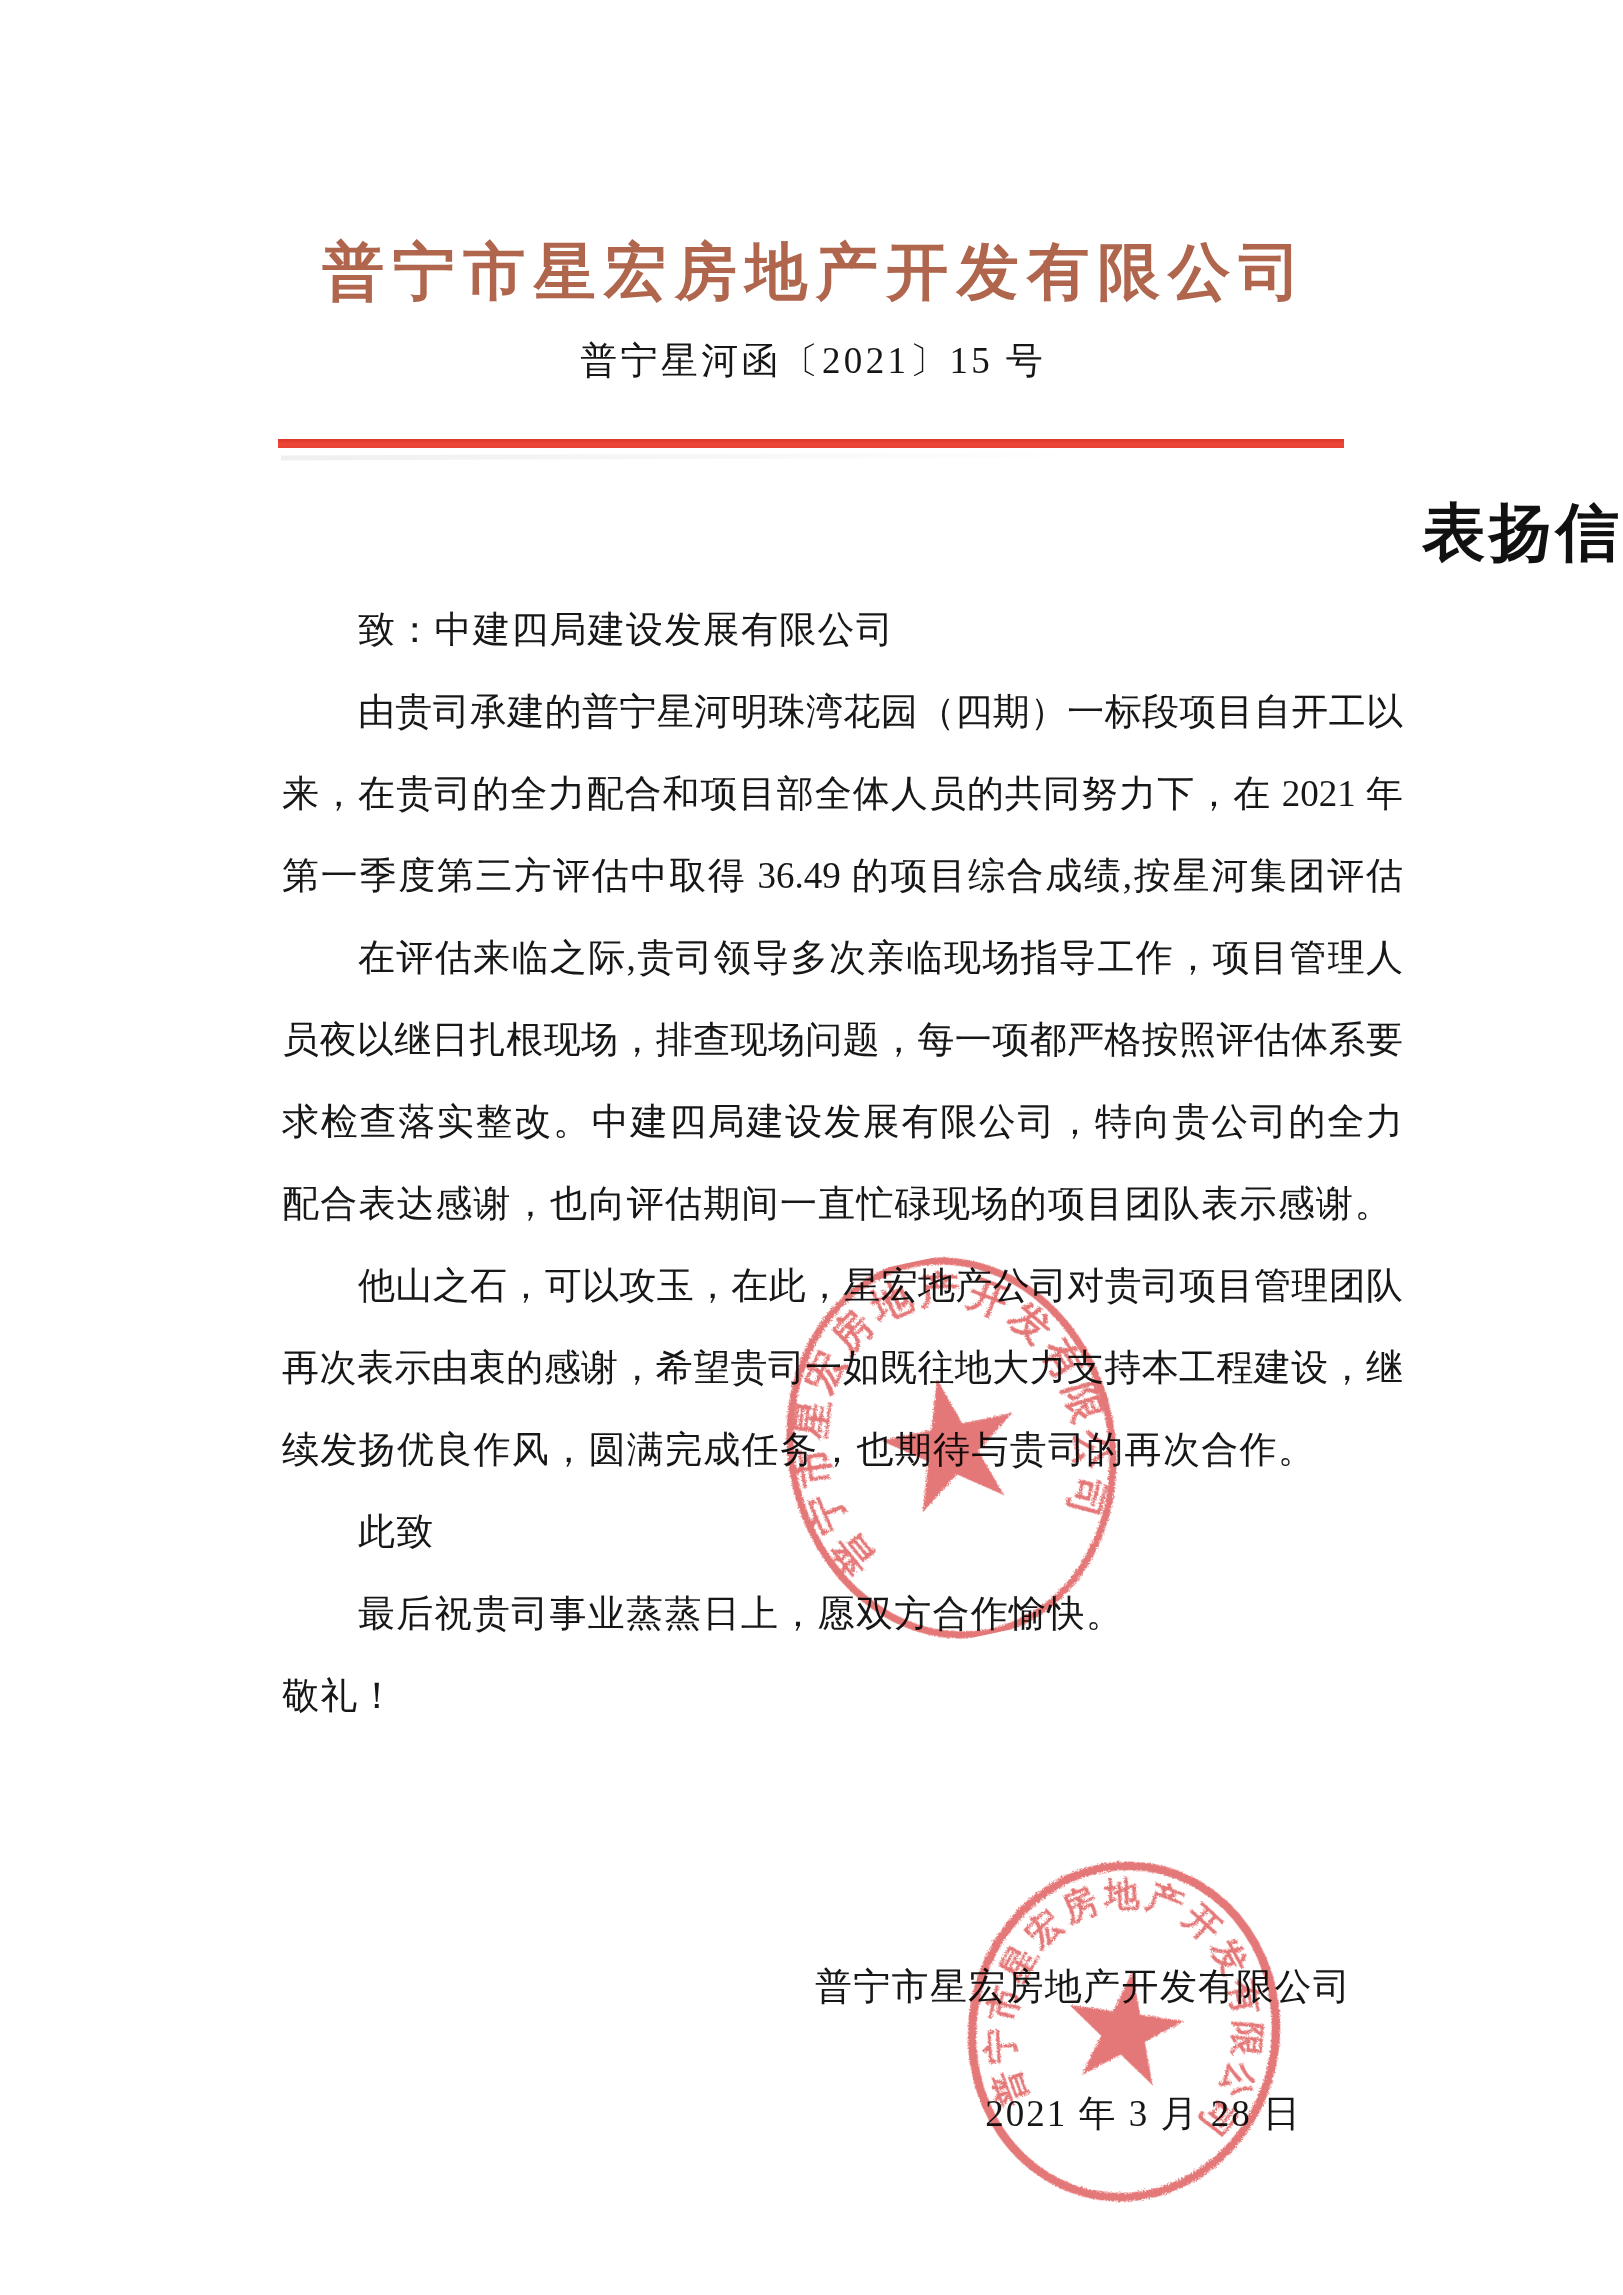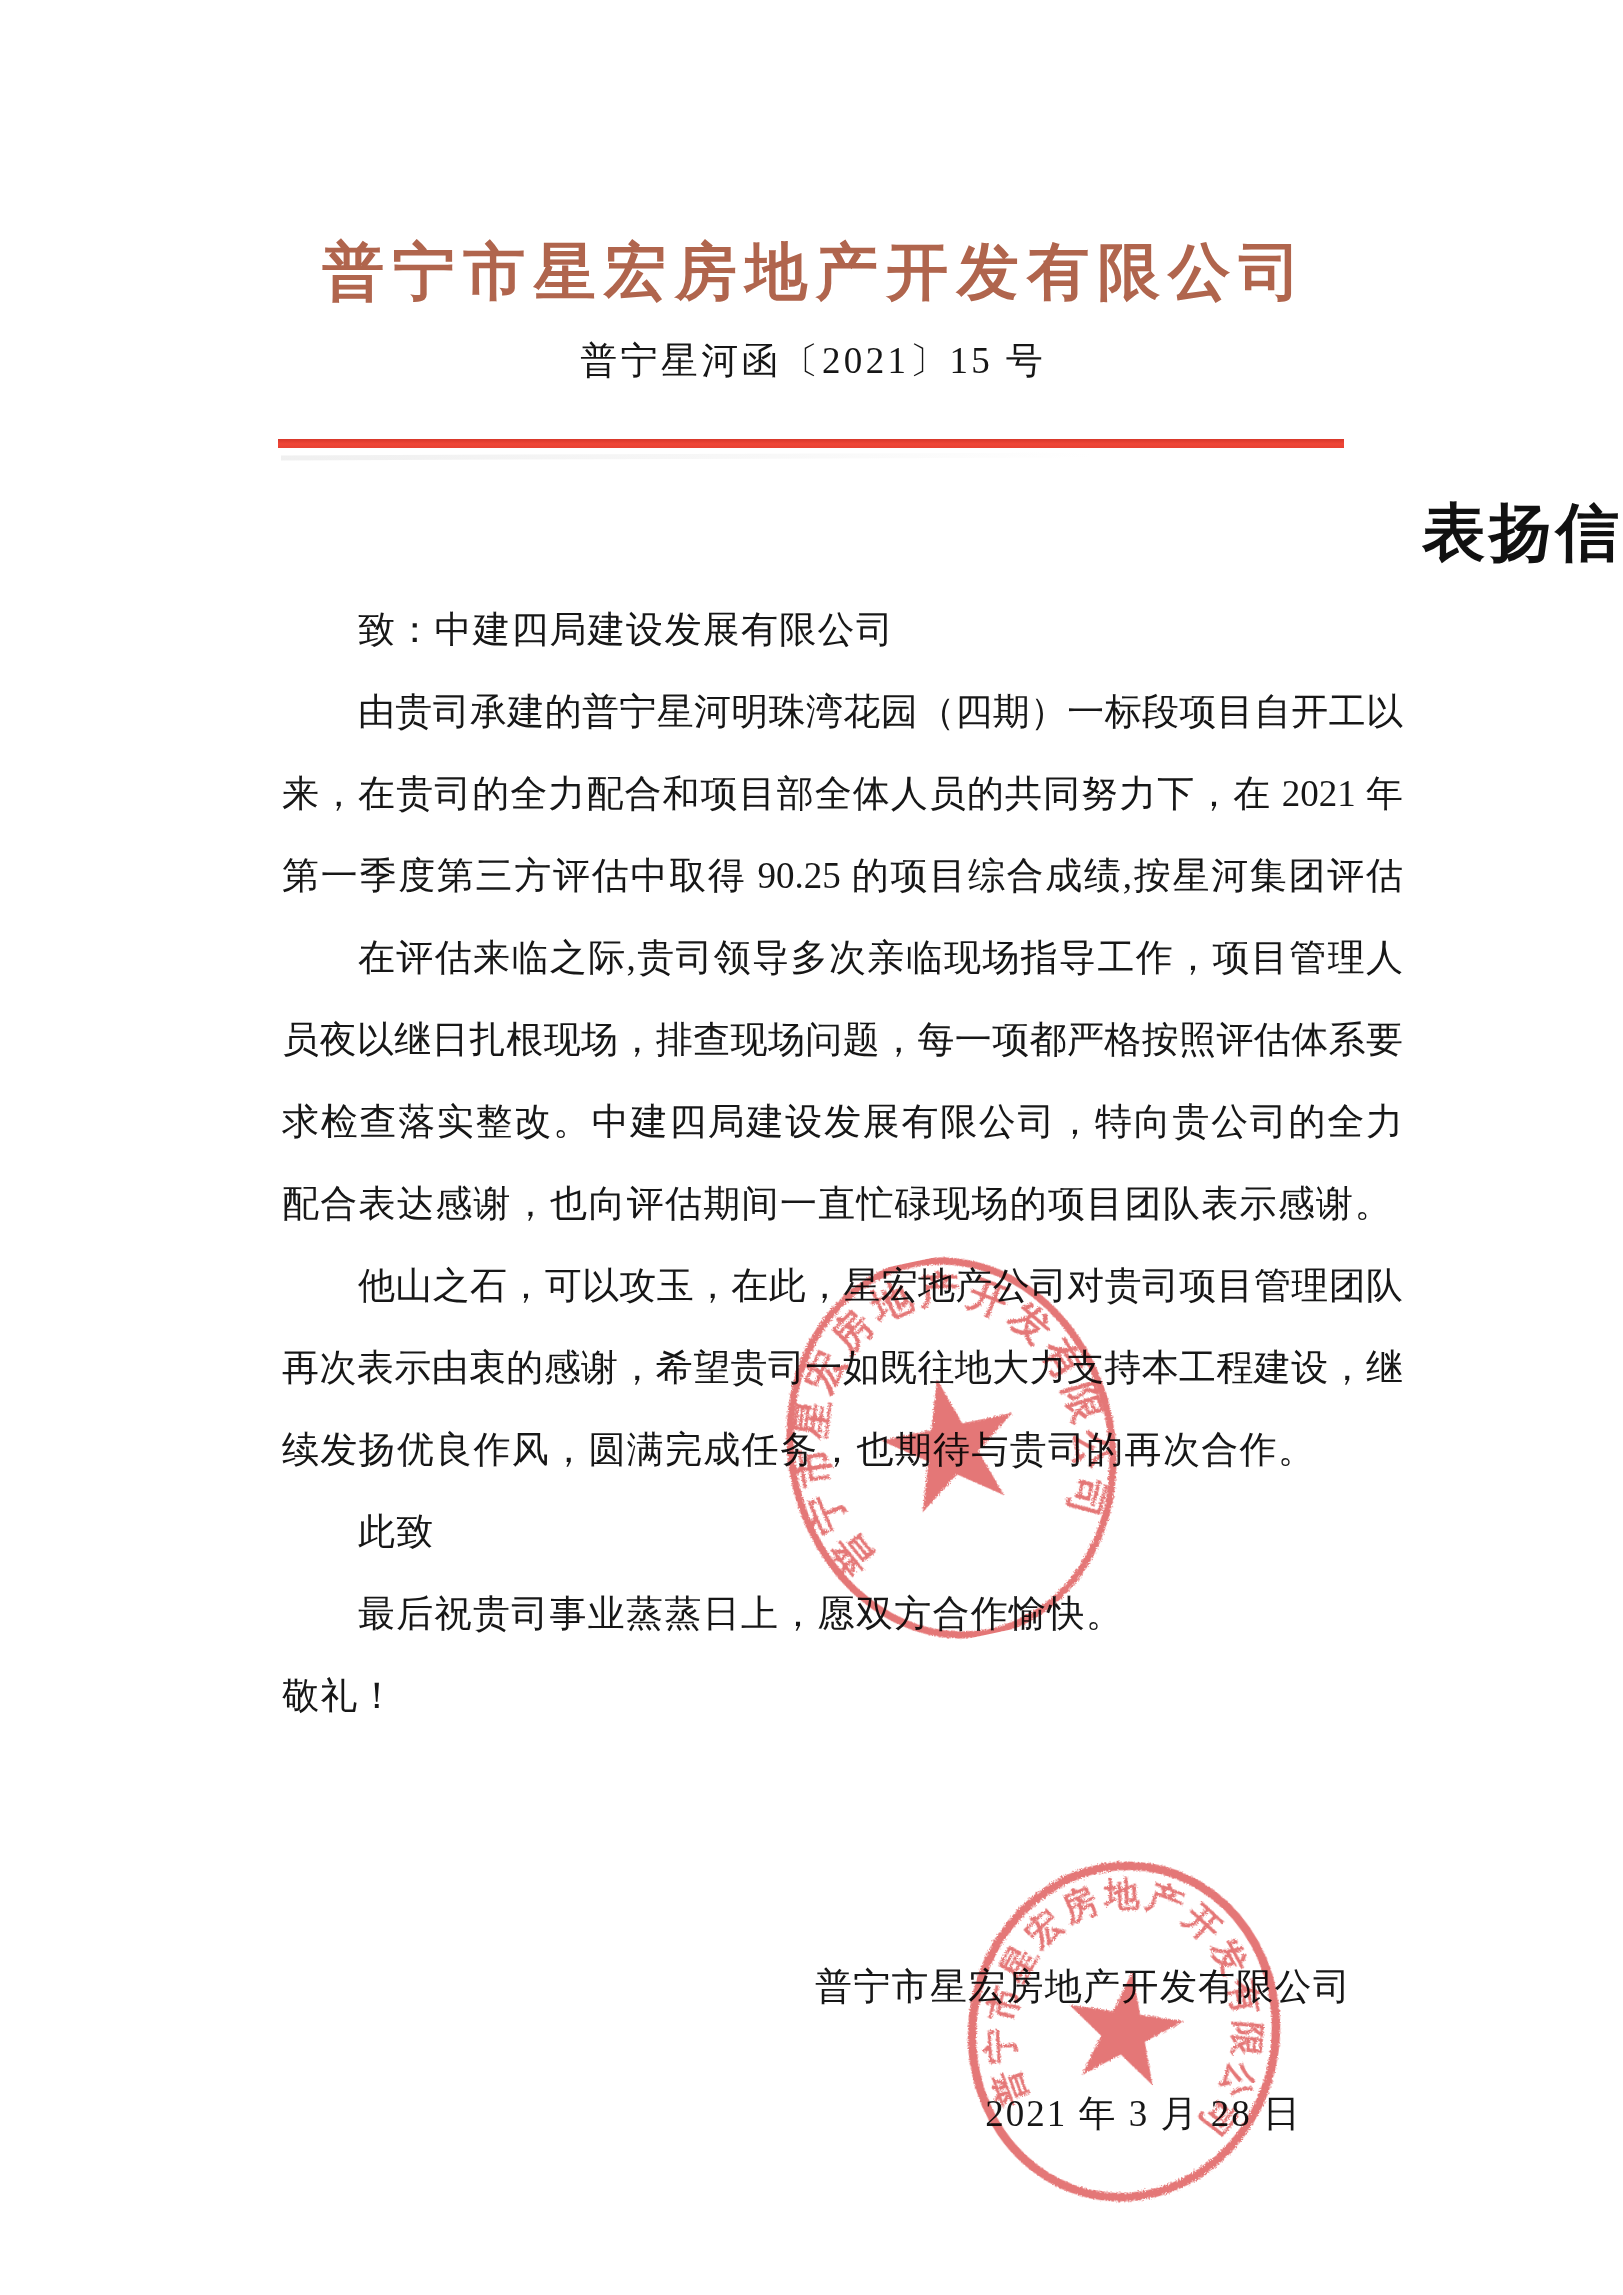--- a/index.html
+++ b/index.html
@@ -67,21 +67,21 @@
 <div class="abs title">普宁市星宏房地产开发有限公司</div>
 <div class="abs docnum">普宁星河函〔2021〕15 号</div>
 <div class="abs divider"></div>
 <div class="abs smudge"></div>
 <div class="abs heading">表扬信</div>
 
 <div class="abs body-block" id="letter-body">
     <div class="line indent">致：中建四局建设发展有限公司</div>
     <div class="line indent justify">由贵司承建的普宁星河明珠湾花园（四期）一标段项目自开工以</div>
     <div class="line justify">来，在贵司的全力配合和项目部全体人员的共同努力下，在 2021 年</div>
-    <div class="line justify">第一季度第三方评估中取得 90.25 的项目综合成绩,按星河集团评估</div>
+    <div class="line justify">第一季度第三方评估中取得 36.49 的项目综合成绩,按星河集团评估</div>
     <div class="line indent justify">在评估来临之际,贵司领导多次亲临现场指导工作，项目管理人</div>
     <div class="line justify">员夜以继日扎根现场，排查现场问题，每一项都严格按照评估体系要</div>
     <div class="line justify">求检查落实整改。中建四局建设发展有限公司，特向贵公司的全力</div>
     <div class="line">配合表达感谢，也向评估期间一直忙碌现场的项目团队表示感谢。</div>
     <div class="line indent justify">他山之石，可以攻玉，在此，星宏地产公司对贵司项目管理团队</div>
     <div class="line justify">再次表示由衷的感谢，希望贵司一如既往地大力支持本工程建设，继</div>
     <div class="line">续发扬优良作风，圆满完成任务，也期待与贵司的再次合作。</div>
     <div class="line indent">此致</div>
     <div class="line indent">最后祝贵司事业蒸蒸日上，愿双方合作愉快。</div>
     <div class="line">敬礼！</div>

